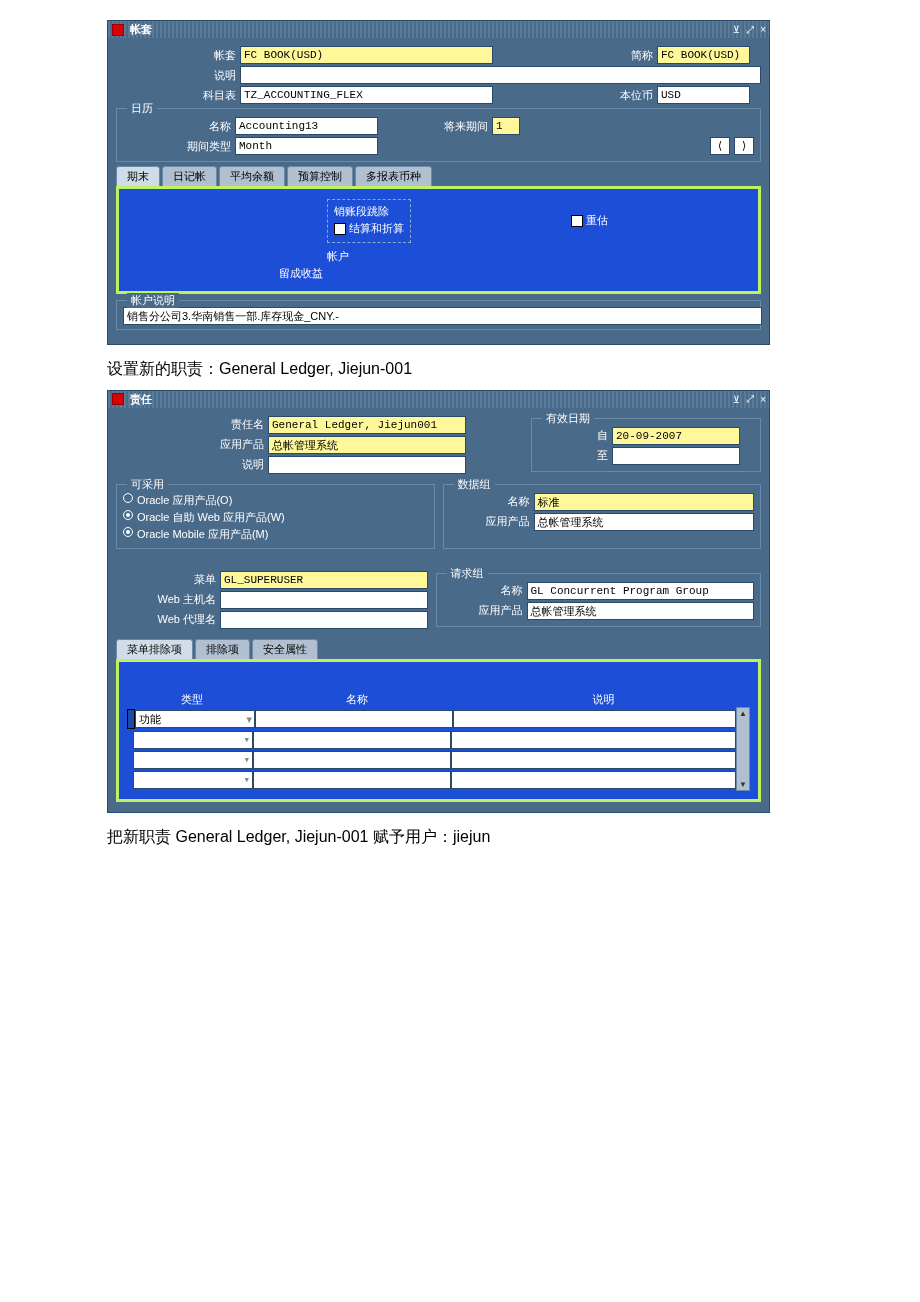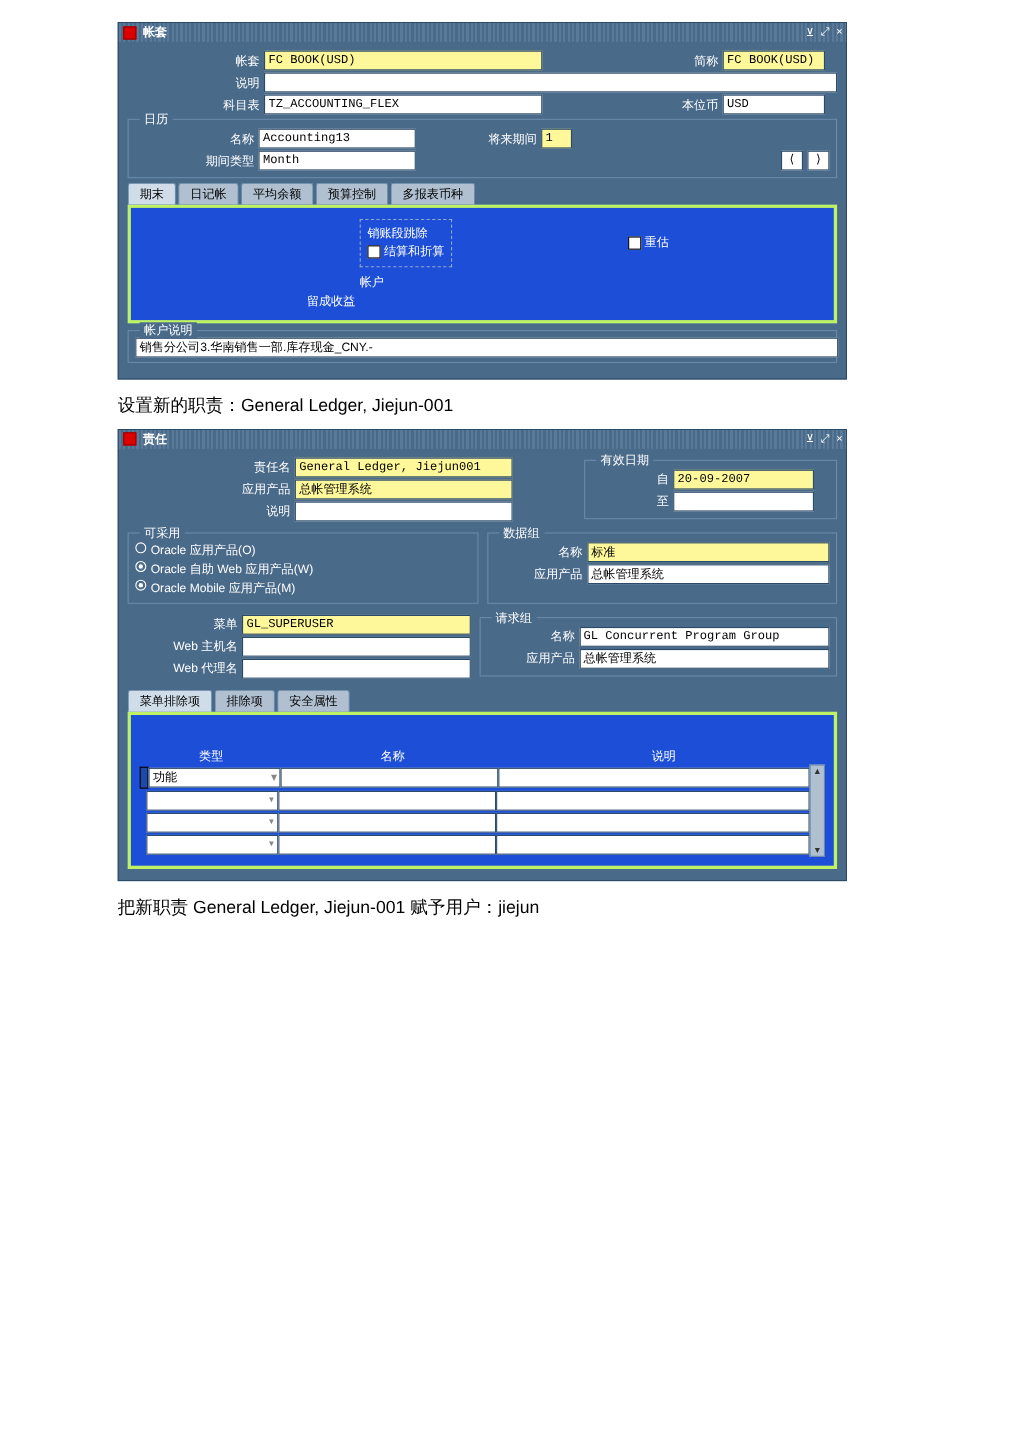--- a/index.html
+++ b/index.html
@@ -187,21 +187,21 @@
               <div class="lbl" style="width:80px">名称</div>
               <div class="fld hl sm" style="flex:1">标准</div>
             </div>
         <div class="row">
               <div class="lbl" style="width:80px">应用产品</div>
               <div class="fld sm" style="flex:1">总帐管理系统</div>
             </div>
       </div>
     </div>
 
-    <div style="display:flex;gap:8px;margin-top:4px">
+    <div style="display:flex;gap:8px;margin-top:16px">
       <div style="flex:1">
         <div class="row">
               <div class="lbl" style="width:100px">菜单</div>
               <div class="fld hl" style="flex:1">GL_SUPERUSER</div>
             </div>
         <div class="row">
               <div class="lbl" style="width:100px">Web 主机名</div>
               <div class="fld" style="flex:1"></div>
             </div>
         <div class="row">

